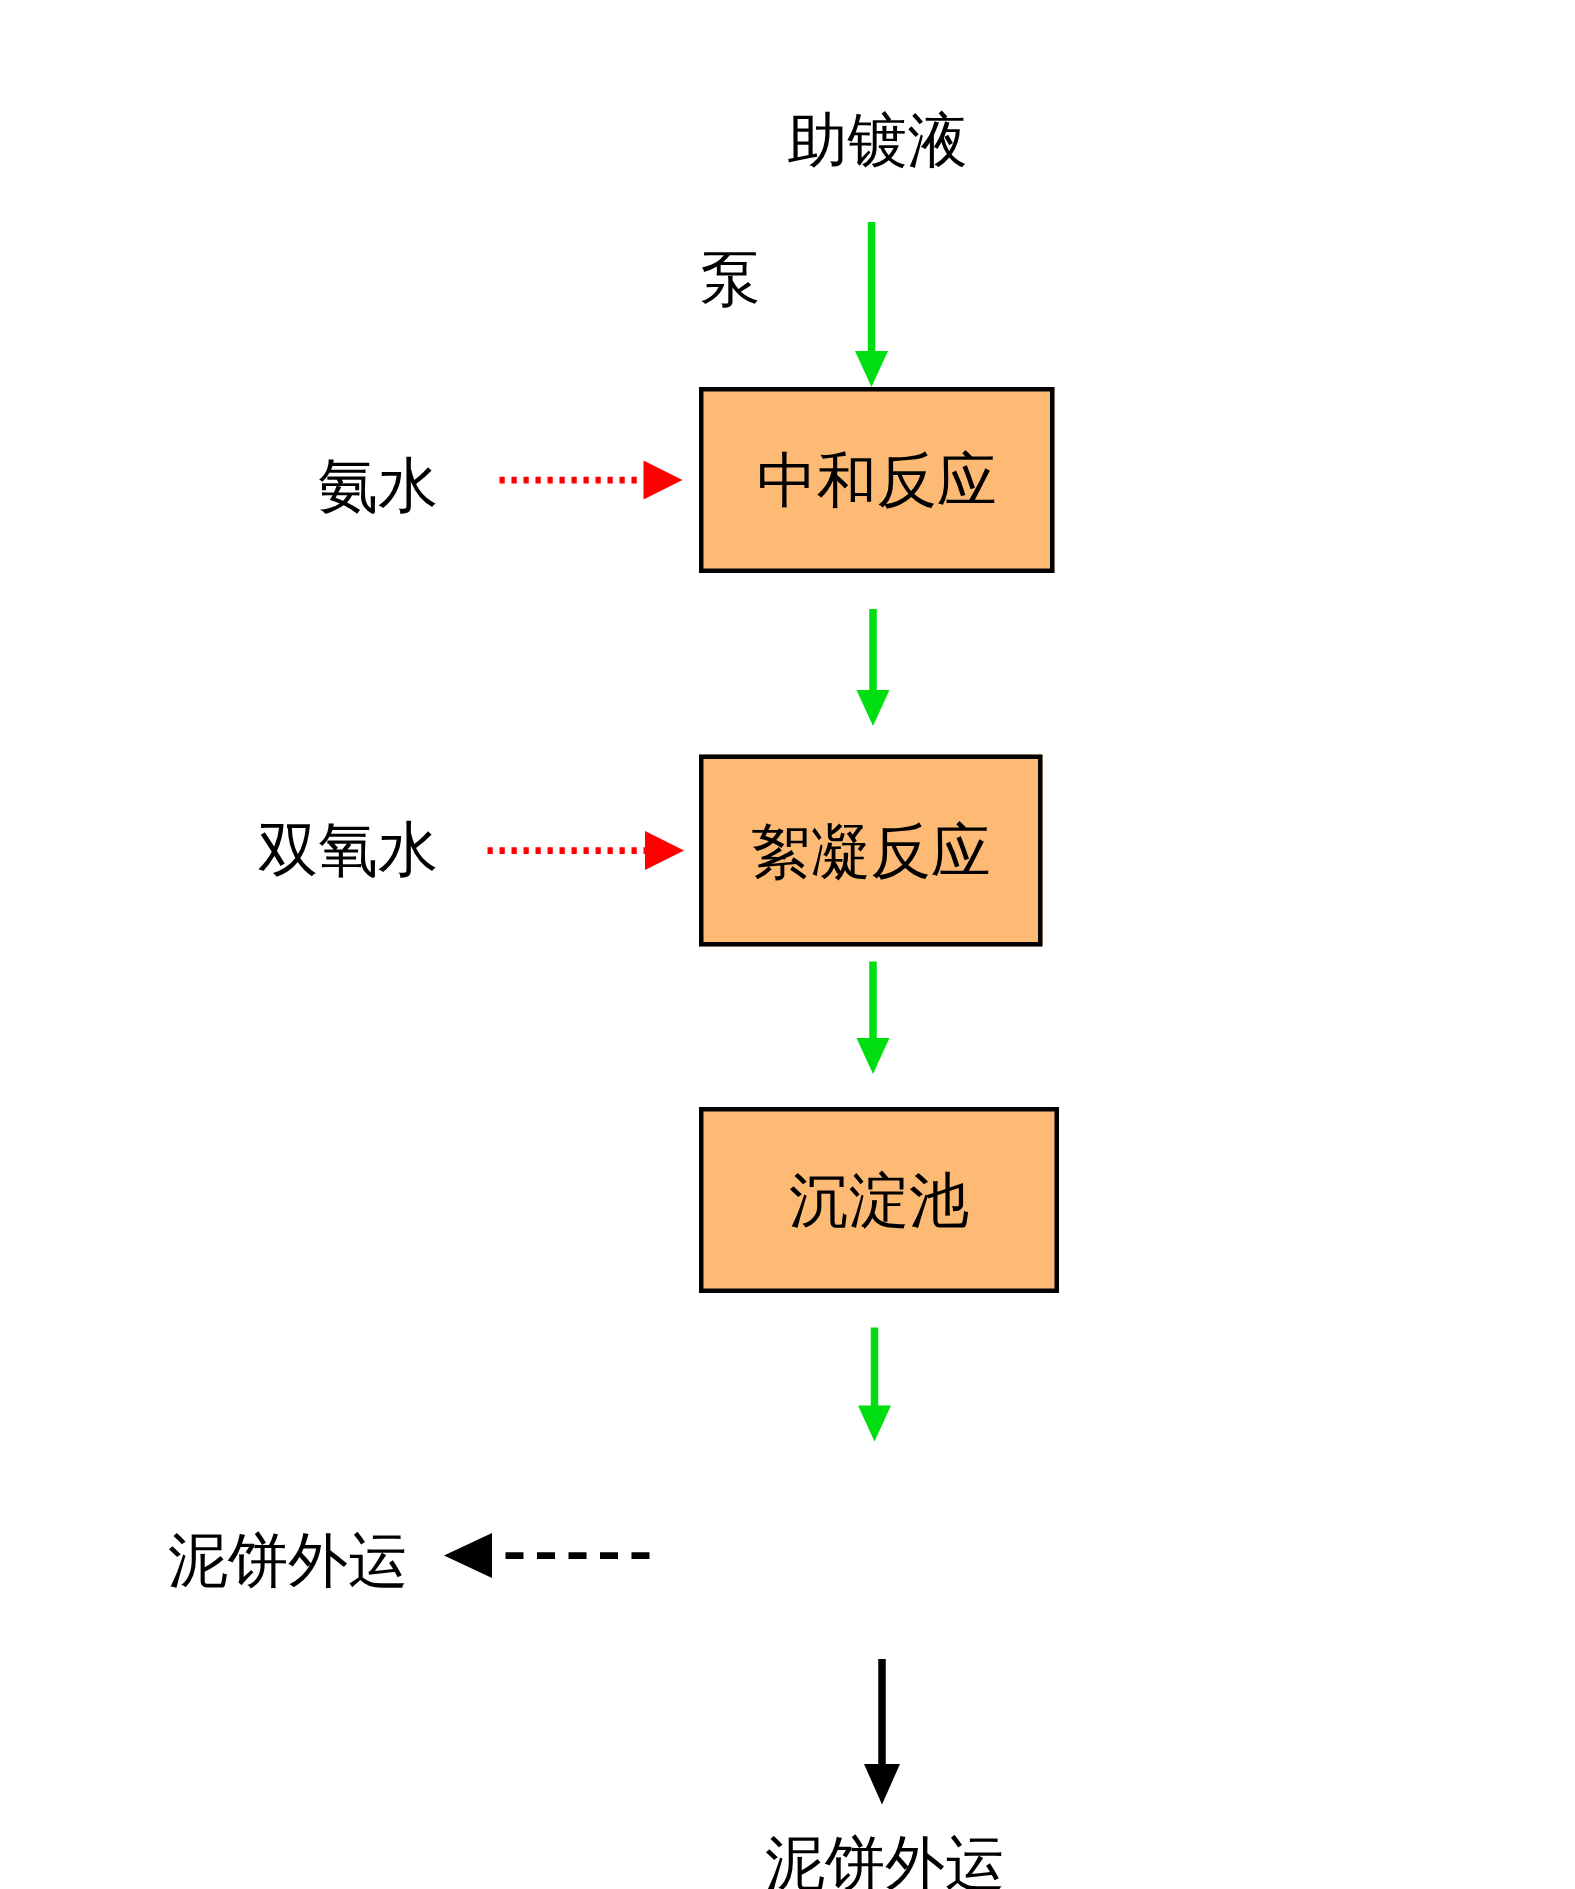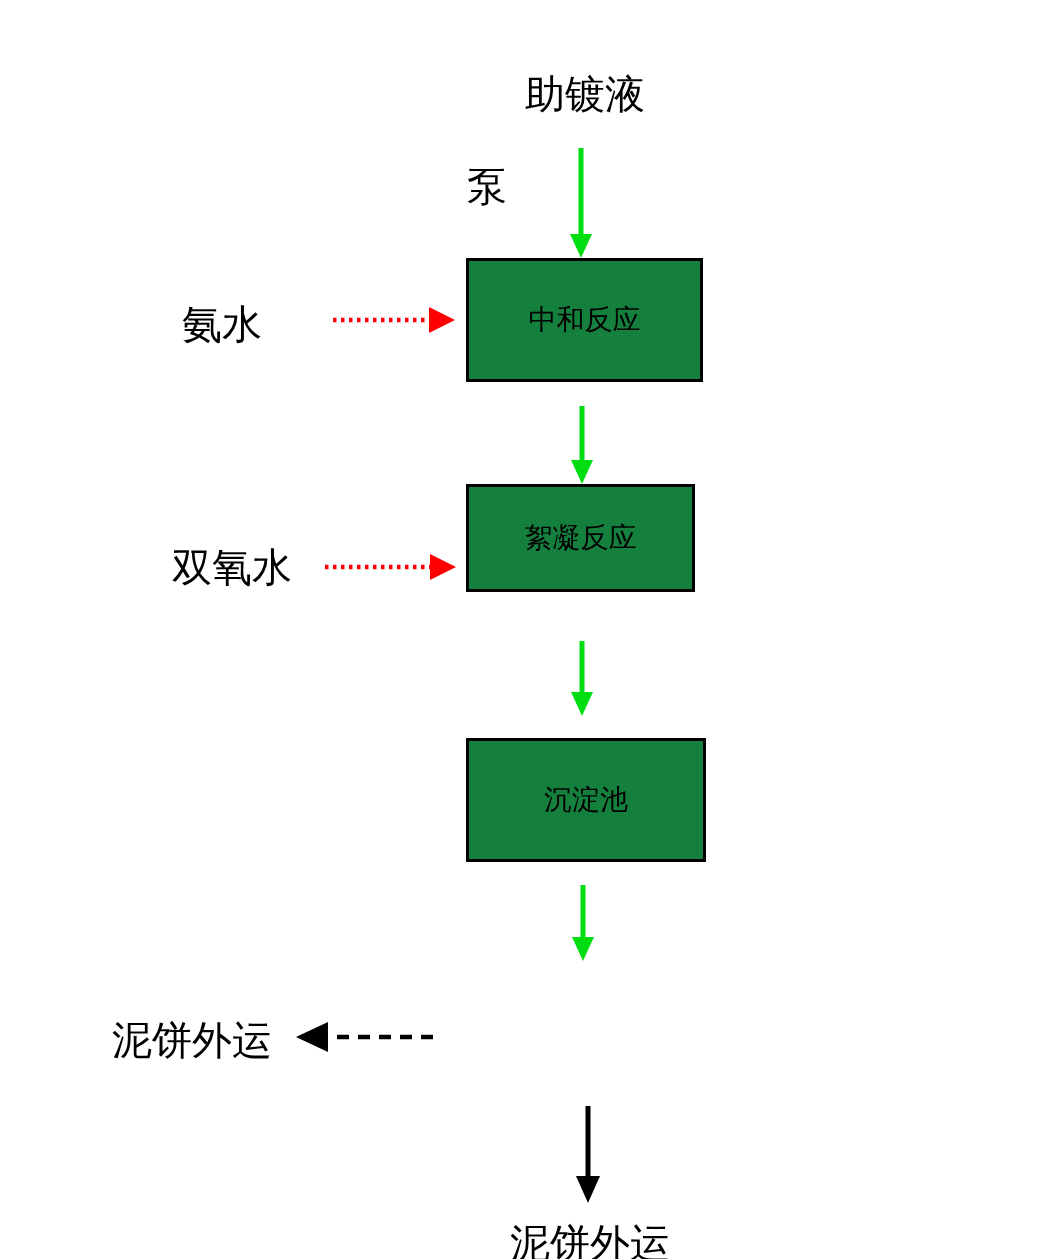--- a/index.html
+++ b/index.html
@@ -28,35 +28,35 @@
     position: absolute;
     font-size: 40px;
     line-height: 1.1;
     white-space: nowrap;
     color: #000000;
   }
   .process-box {
     position: absolute;
     box-sizing: border-box;
     border: 3px solid #000000;
-    background: #15803d;
+    background: #fdba74;
     display: flex;
     align-items: center;
     justify-content: center;
-    font-size: 28px;
+    font-size: 40px;
     white-space: nowrap;
   }
   .box-neutralization { left: 466px; top: 216px; width: 237px; height: 124px; }
-  .box-flocculation  { left: 466px; top: 442px; width: 229px; height: 108px; font-family: Liberation Mono, monospace; }
+  .box-flocculation  { left: 466px; top: 461px; width: 229px; height: 128px; font-family: Liberation Mono, monospace; }
   .box-sedimentation { left: 466px; top: 696px; width: 240px; height: 124px; }
   .box-filter-press  { left: 451px; top: 941px; width: 259px; height: 121px; }
 
   .label-source   { left: 525px; top: 30px;  }
   .label-pump     { left: 467px; top: 122px; }
-  .label-ammonia  { left: 182px; top: 260px; }
+  .label-ammonia  { left: 212px; top: 260px; }
   .label-peroxide { left: 172px; top: 503px; }
   .label-sludge   { left: 112px; top: 977px; font-family: Liberation Serif, serif; }
   .label-filtrate { left: 510px; top: 1179px; }
 </style>
 </head>
 <body>
 
 <div class="canvas">
 
   <svg class="arrow-layer" viewBox="0 0 1050 1259" xmlns="http://www.w3.org/2000/svg">

